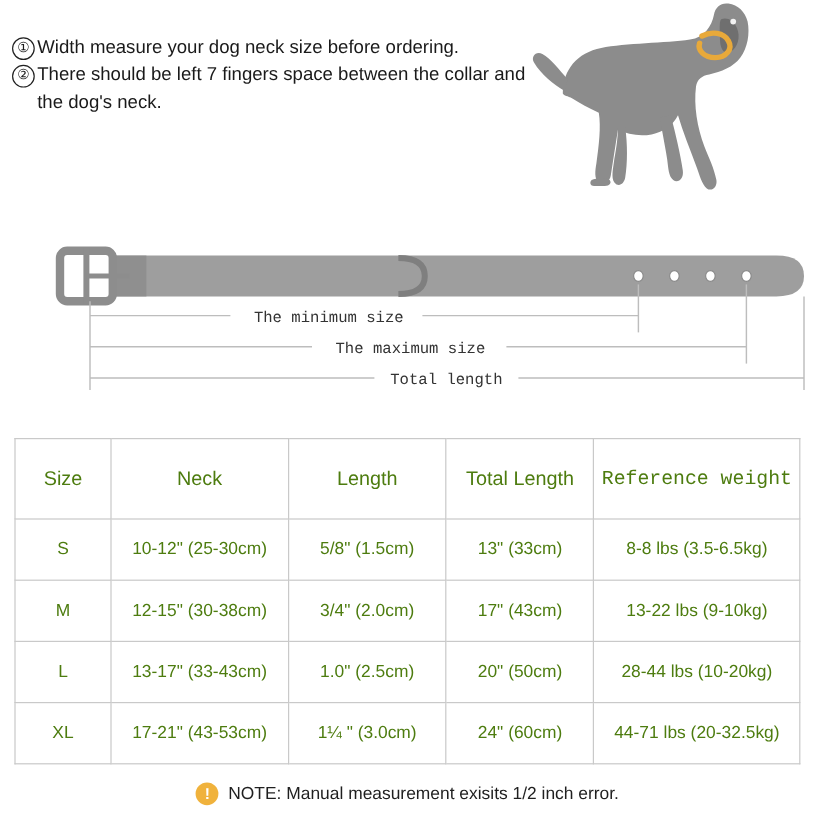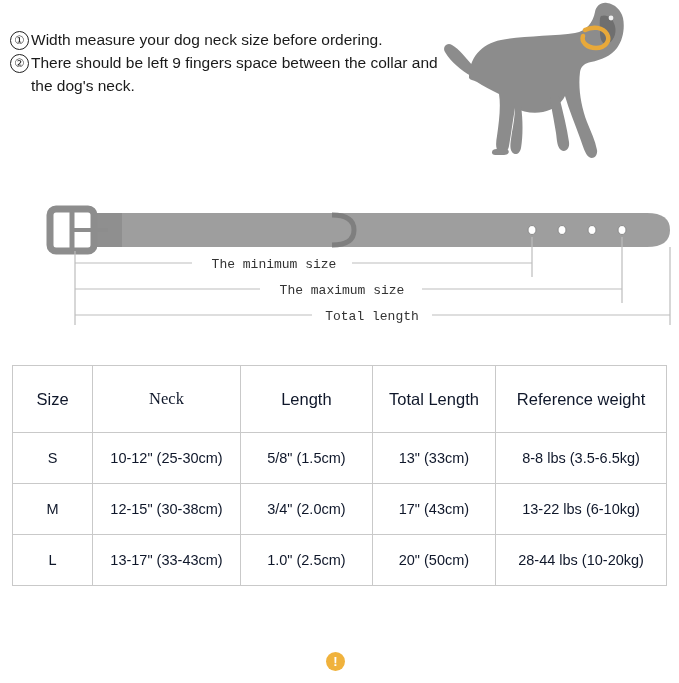--- a/index.html
+++ b/index.html
@@ -69,37 +69,37 @@
     left: 12px;
     top: 365px;
     width: 655px;
     border-collapse: collapse;
     font-size: 14.5px;
   }
   #size-table td, #size-table th {
     border: 1px solid #c9c9c9;
     text-align: center;
     font-weight: normal;
-    color: #0f172a;
+    color: #4d7c0f;
   }
   #size-table thead th {
     height: 58px;
     font-size: 16.5px;
     line-height: 20px;
     padding: 4px 2px;
   }
   #size-table tbody td {
     height: 46px;
     padding: 2px;
   }
   .col-size   { width: 78px; }
-  .col-neck   { width: 150px; font-family: Liberation Serif, serif; }
+  .col-neck   { width: 150px; }
   .col-width  { width: 132px; }
   .col-length { width: 123px; }
-  .col-weight { width: 172px; }
+  .col-weight { width: 172px; font-family: Liberation Mono, monospace; }
 
   
   #note-row {
     position: absolute;
     left: 0;
     top: 652px;
     width: 679px;
     display: flex;
     align-items: center;
     justify-content: center;
@@ -122,21 +122,21 @@
 </head>
 <body>
 
 <div id="instructions">
   <div class="instr-line">
     <span class="instr-num">①</span>
     <span class="instr-text">Width measure your dog neck size before ordering.</span>
   </div>
   <div class="instr-line">
     <span class="instr-num">②</span>
-    <span class="instr-text">There should be left 9 fingers space between the collar and the dog's neck.</span>
+    <span class="instr-text">There should be left 7 fingers space between the collar and the dog's neck.</span>
   </div>
 </div>
 
 <div id="dog-illustration">
   <svg viewBox="0 0 232 175" width="232" height="175" xmlns="http://www.w3.org/2000/svg">
     <g>
 
       <path d="M34 78
                C34 58, 46 44, 66 40
                C86 36, 120 36, 140 33
@@ -231,27 +231,35 @@
       <td>10-12" (25-30cm)</td>
       <td>5/8" (1.5cm)</td>
       <td>13" (33cm)</td>
       <td>8-8 lbs (3.5-6.5kg)</td>
     </tr>
     <tr>
       <td>M</td>
       <td>12-15" (30-38cm)</td>
       <td>3/4" (2.0cm)</td>
       <td>17" (43cm)</td>
-      <td>13-22 lbs (6-10kg)</td>
+      <td>13-22 lbs (9-10kg)</td>
     </tr>
     <tr>
       <td>L</td>
       <td>13-17" (33-43cm)</td>
       <td>1.0" (2.5cm)</td>
       <td>20" (50cm)</td>
       <td>28-44 lbs (10-20kg)</td>
     </tr>
+    <tr>
+      <td>XL</td>
+      <td>17-21" (43-53cm)</td>
+      <td>1¼ " (3.0cm)</td>
+      <td>24" (60cm)</td>
+      <td>44-71 lbs (20-32.5kg)</td>
+    </tr>
   </tbody>
 </table>
 
 <div id="note-row">
   <span id="note-icon">!</span>
+  <span>NOTE: Manual measurement exisits  1/2  inch error.</span>
 </div>
 
 </body></html>

